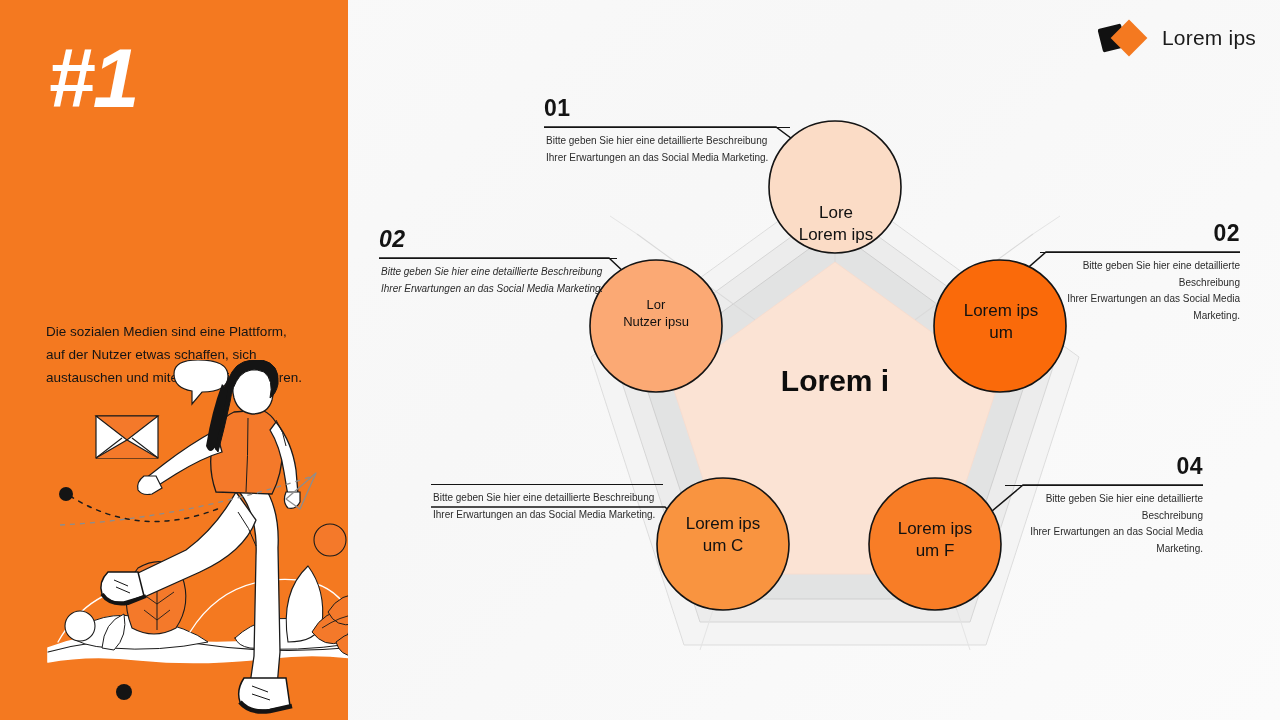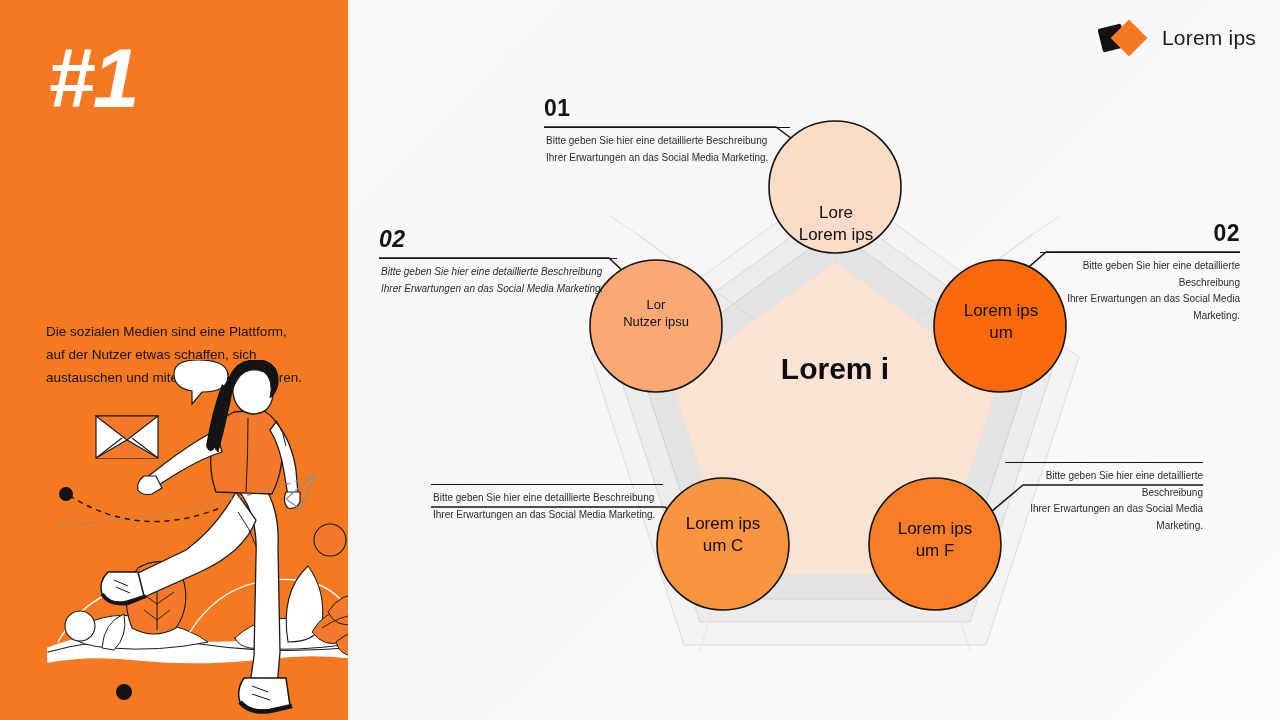--- a/index.html
+++ b/index.html
@@ -148,21 +148,21 @@
     pointer-events: none;
   }
   .cl-01 { left: 760px; top: 158px; width: 152px; font-size: 17px; margin-top: 44px; }
   .cl-02 { left: 580px; top: 297px; width: 152px; font-size: 13px; }
   .cl-03 { left: 647px; top: 513px; width: 152px; font-size: 17px; }
   .cl-04 { left: 859px; top: 518px; width: 152px; font-size: 17px; }
   .cl-05 { left: 925px; top: 300px; width: 152px; font-size: 17px; }
   .center-label {
     position: absolute;
     left: 735px;
-    top: 352px;
+    top: 364px;
     width: 200px;
     text-align: center;
     font-size: 30px;
     font-weight: bold;
     color: #0d0d0d;
     pointer-events: none;
   }
 </style>
 </head>
 <body>
@@ -370,20 +370,21 @@
 
   <div class="label-group lg-03 align-left">
     <div class="label-rule"></div>
     <div class="label-desc">
       <div>Bitte geben Sie hier eine detaillierte Beschreibung</div>
       <div>Ihrer Erwartungen an das Social Media Marketing.</div>
     </div>
   </div>
 
   <div class="label-group lg-04 align-right">
+    <div class="label-num">04</div>
     <div class="label-rule"></div>
     <div class="label-desc">
       <div>Bitte geben Sie hier eine detaillierte Beschreibung</div>
       <div>Ihrer Erwartungen an das Social Media Marketing.</div>
     </div>
   </div>
 
   <div class="label-group lg-05 align-right">
     <div class="label-num">02</div>
     <div class="label-rule"></div>

